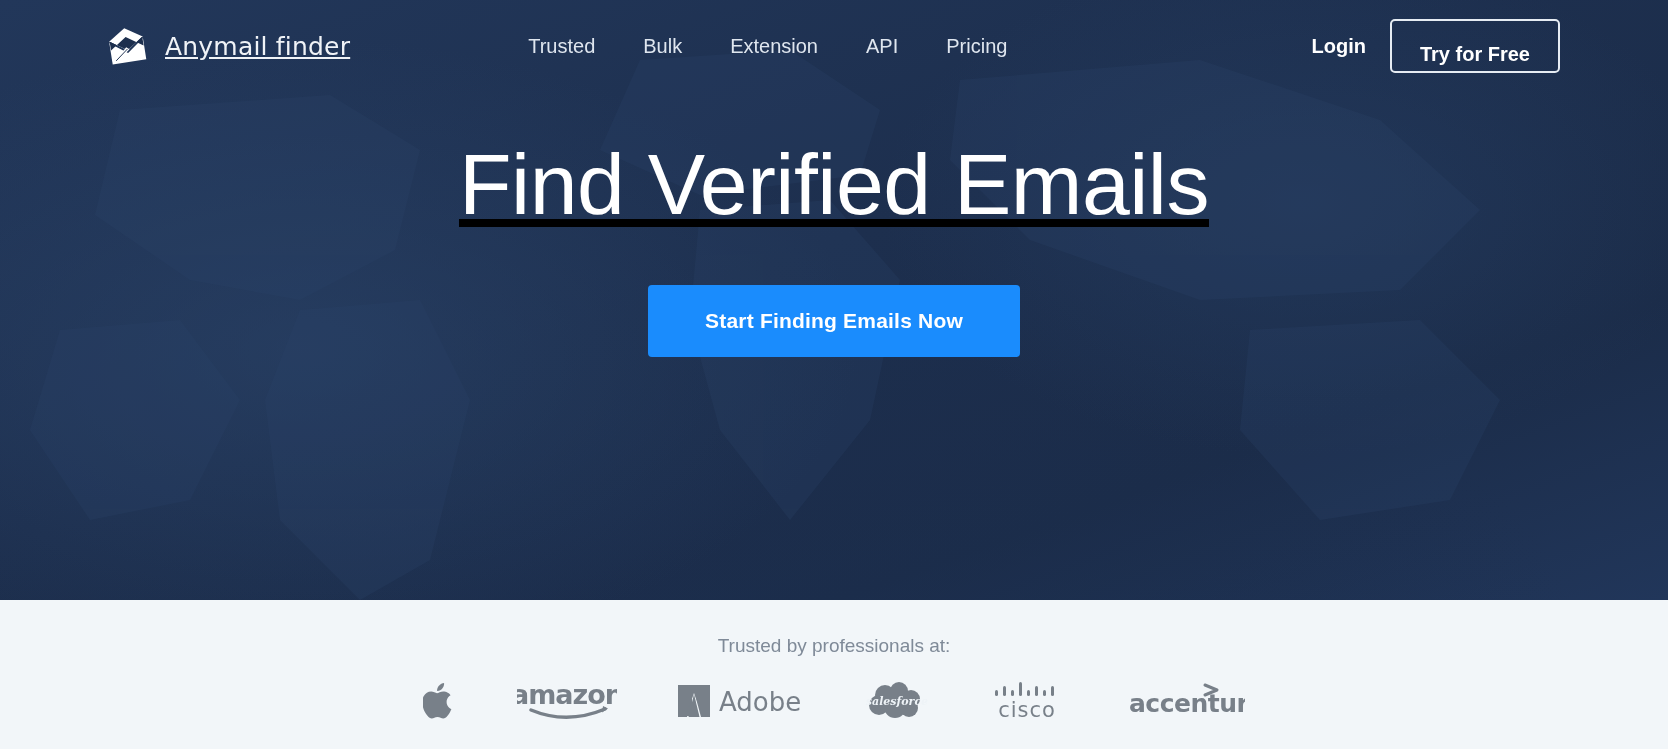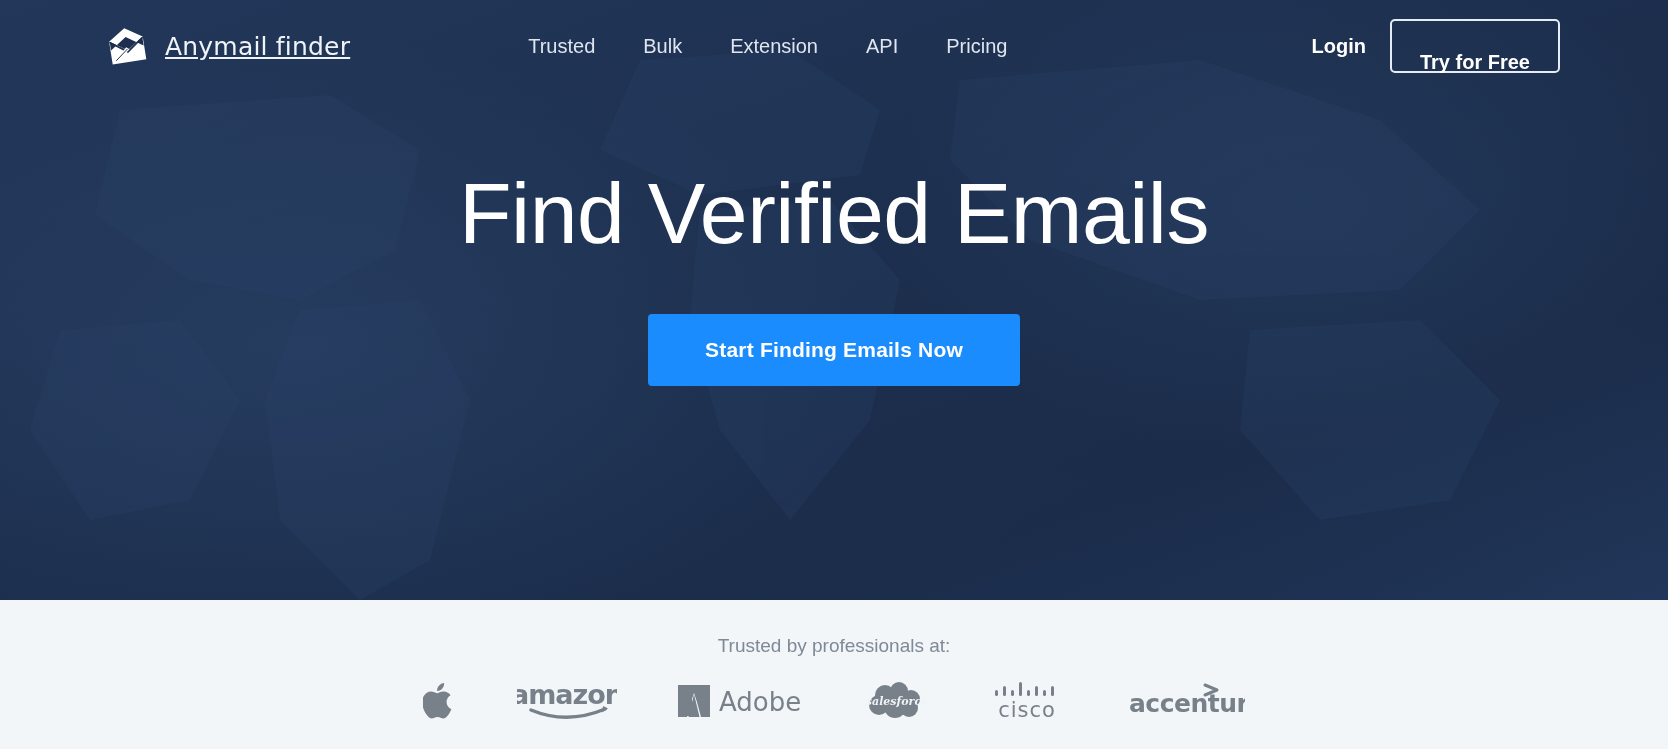--- a/index.html
+++ b/index.html
@@ -49,27 +49,27 @@
   }
 
   .nav-right { margin-left:auto; display:flex; align-items:center; gap:24px; }
   .login-link {
     color:#ffffff; font-size:20px; font-weight:700; text-decoration:none;
     white-space:nowrap; cursor:pointer;
   }
   .try-btn {
     border:2px solid #e6ecf3; border-radius:5px; background:transparent;
     color:#ffffff; font-size:20px; font-weight:700;
-    padding:16px 28px; height:54px; line-height:50px;
+    padding:8px 28px; height:54px; line-height:50px;
     white-space:nowrap; cursor:pointer;
     font-family:"Liberation Sans", sans-serif;
   }
 
   
-  .hero-content { position:relative; z-index:4; text-align:center; margin-top:76px; }
+  .hero-content { position:relative; z-index:4; text-align:center; margin-top:47px;text-decoration:underline; }
   .headline {
     color:#ffffff;
     font-family:"Liberation Sans", sans-serif;
     font-size:86px; font-weight:300; letter-spacing:-.5px; line-height:1.05;
   }
   .subhead {
     margin-top:32px;
     color:#e3eaf3; font-size:30px; font-weight:400; line-height:1.36;
   }
   .cta-wrap { margin-top:56px; }

